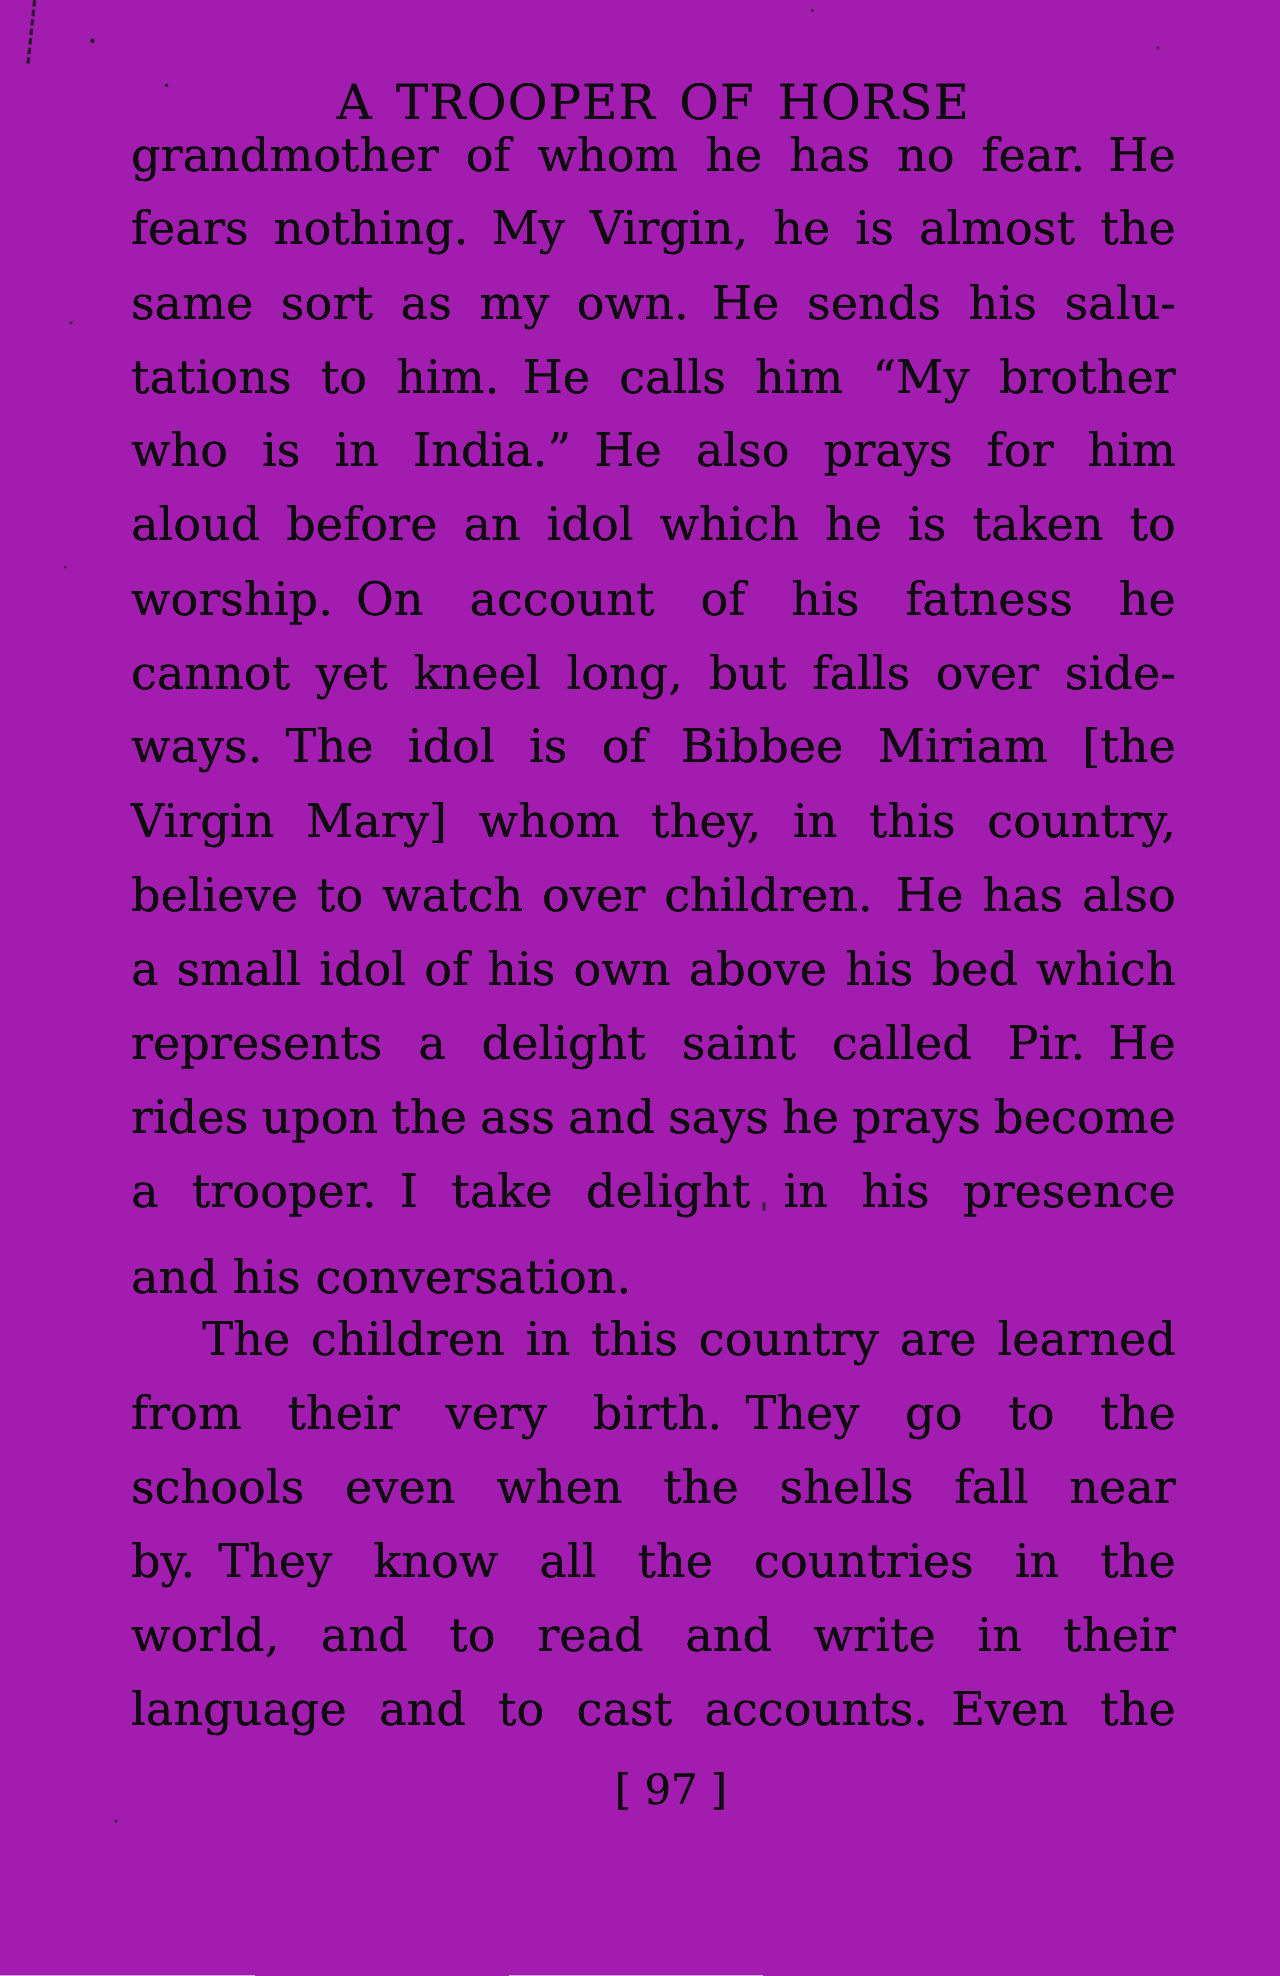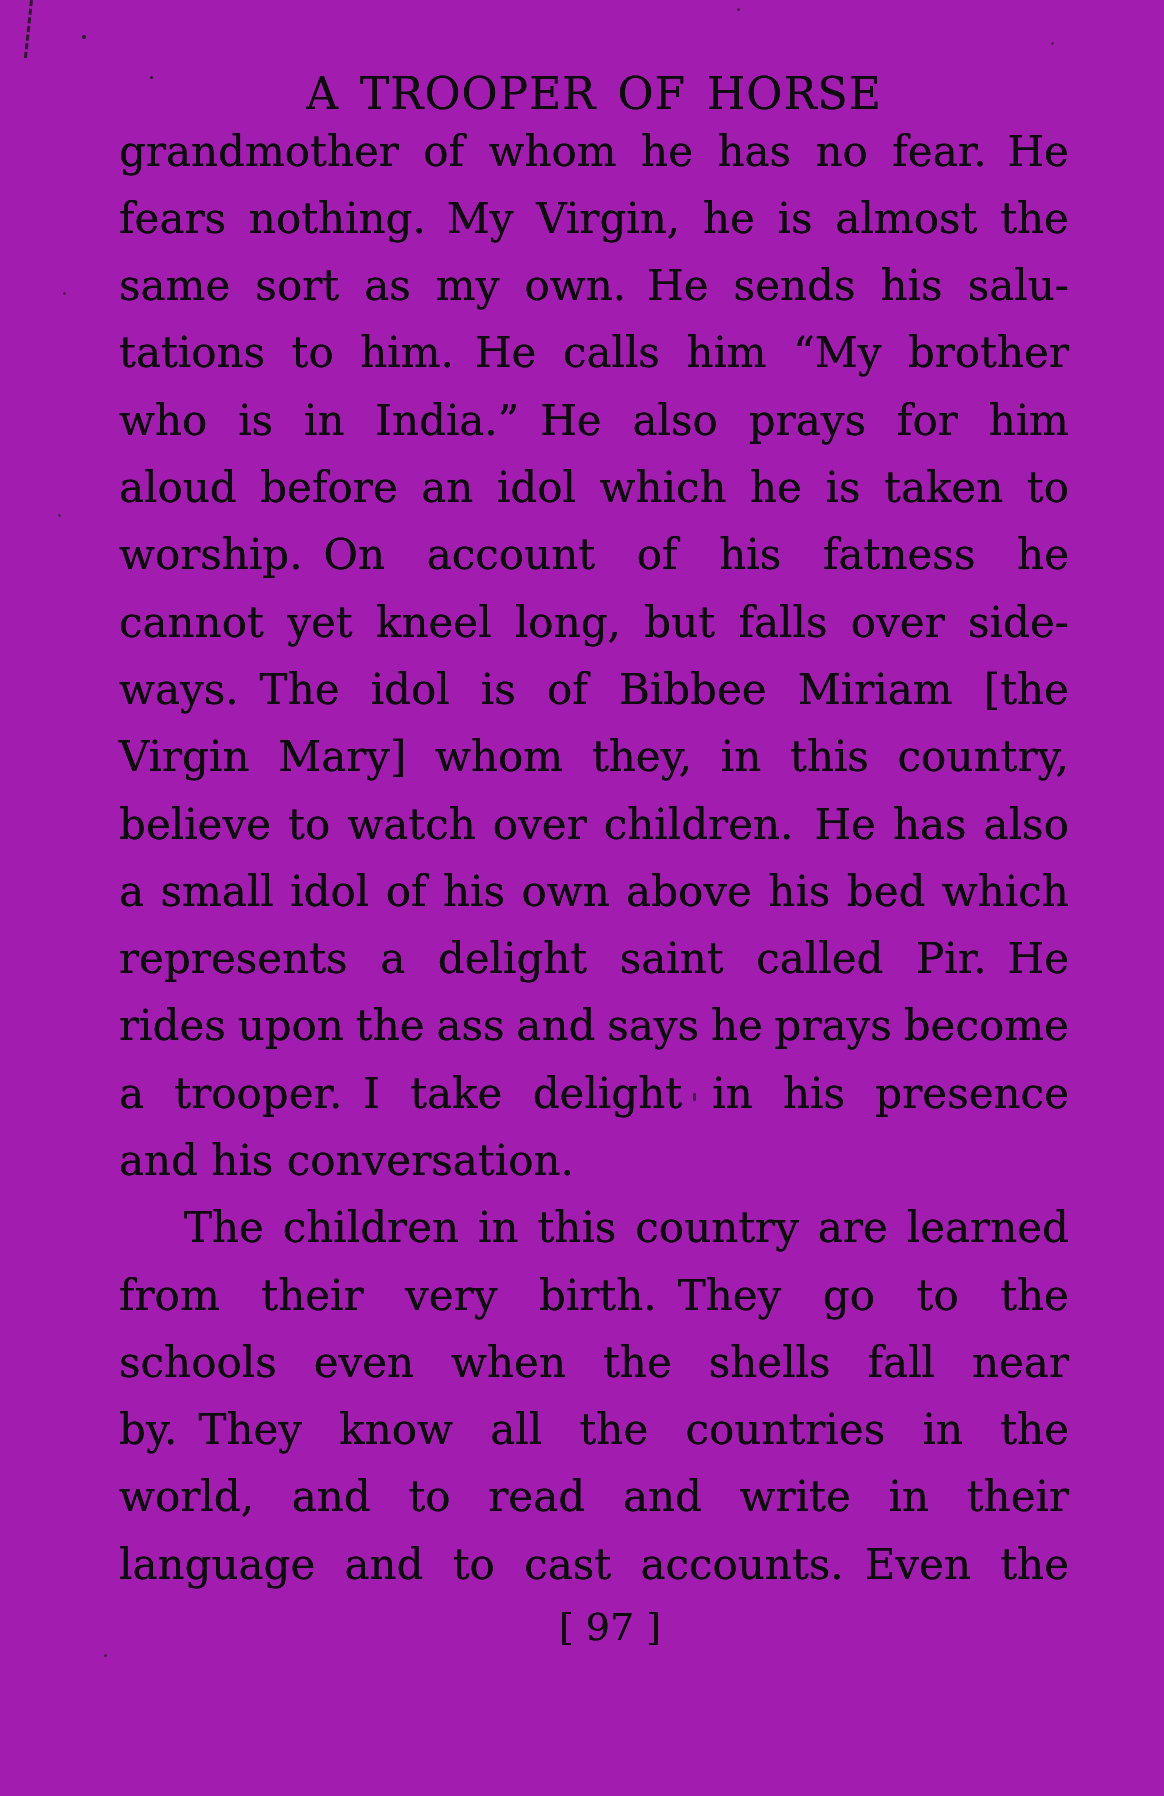--- a/index.html
+++ b/index.html
@@ -37,21 +37,21 @@
   .body-text {
     position: absolute;
     left: 119px;
     top: 118px;
     width: 950px;
   }
   .line {
     height: 67.3px;
     display: flex;
     justify-content: space-between;
-    align-items: center;
+    align-items: flex-start;
     font-size: 42px;
     line-height: 1.1;
     text-shadow: 0 0 0.5px rgba(0,0,0,0.85);
   }
   .line span { white-space: pre; }
   .line .indent {
     width: 46px;
     flex: 0 0 46px;
   }
   .line.para-end {

